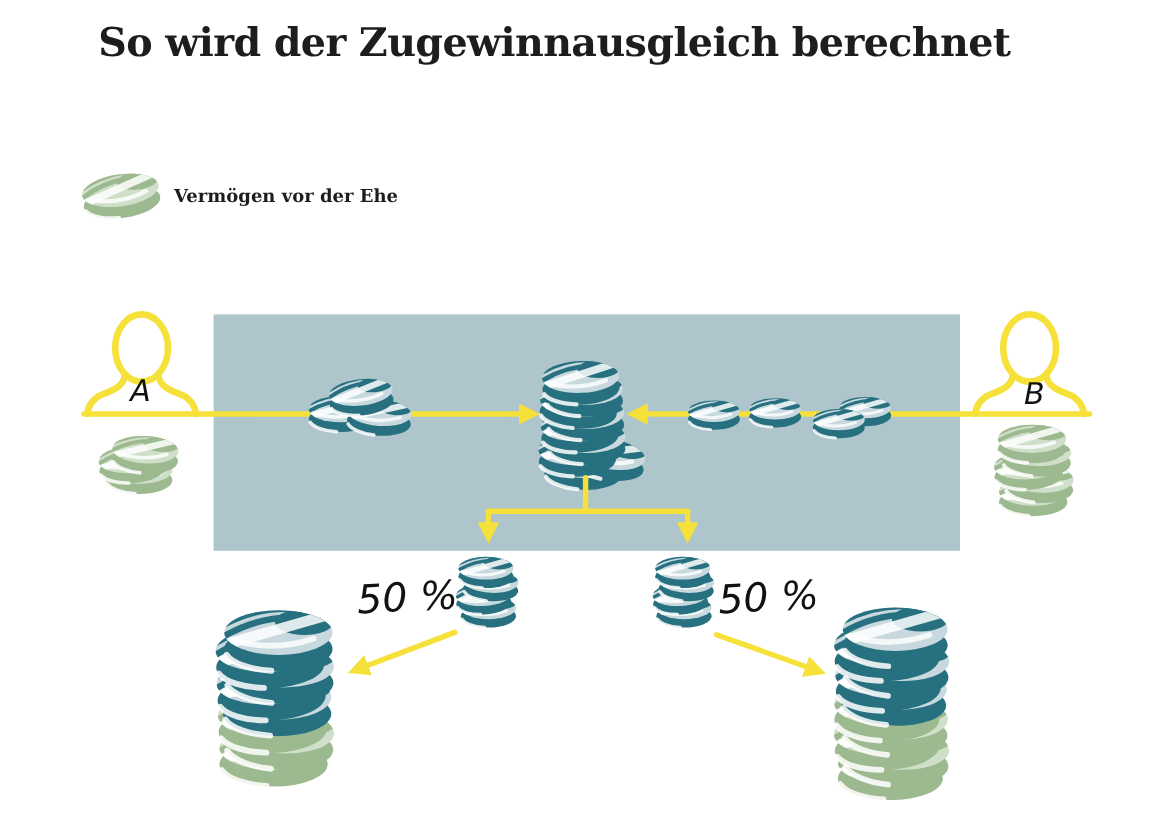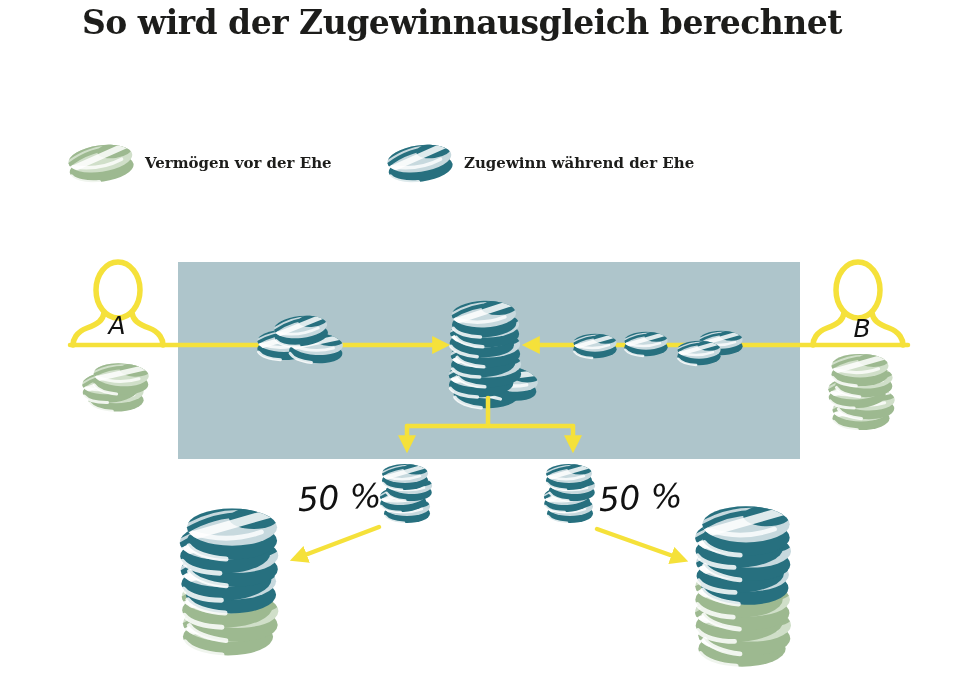--- a/index.html
+++ b/index.html
@@ -3,21 +3,21 @@
 <meta charset="utf-8">
 <style>
   :root{
     --teal:#27707f; --teal-light:#c7d9de;
     --green:#9db990; --green-light:#d0dfc9;
     --panel:#aec5cb; --yellow:#f5e13a; --text:#1d1d1b;
   }
   html,body{margin:0;padding:0;}
   body{width:980px;height:700px;position:relative;background:#ffffff;overflow:hidden;
        font-family:"DejaVu Serif", serif;color:var(--text);}
-  .title{position:absolute;top:3px;left:0;width:924px;text-align:center;margin:0;
+  .title{position:absolute;top:16px;left:0;width:924px;text-align:center;margin:0;
          font-size:33px;font-weight:700;letter-spacing:-0.5px;}
   .legend{position:absolute;top:132px;left:0;width:776px;height:62px;text-decoration:underline;}
   .legend-item{position:absolute;display:flex;align-items:center;height:62px;}
   .legend-item svg{flex:0 0 auto;}
   .legend-label{font-size:15px;font-weight:700;margin-left:9px;white-space:nowrap;}
   .diagram{position:absolute;top:0;left:0;width:980px;height:700px;}
   .hand{font-family:"DejaVu Sans", sans-serif;font-style:italic;fill:#111;}
   .coin-teal{--side:var(--teal);--top:var(--teal-light);}
   .coin-green{--side:var(--green);--top:var(--green-light);}
   .yline{stroke:var(--yellow);stroke-width:4.5;fill:none;stroke-linecap:round;}
@@ -50,26 +50,20 @@
 </svg>
 
 <h1 class="title">So wird der Zugewinnausgleich berechnet</h1>
 
 <div class="legend">
   <div class="legend-item" style="left:66px">
     <svg width="70" height="45" viewBox="-50 -32 100 64">
       <use href="#coin" class="coin-green" transform="rotate(-8)"></use>
     </svg>
     <span class="legend-label">Vermögen vor der Ehe</span>
-  </div>
-  <div class="legend-item" style="left:385px">
-    <svg width="70" height="45" viewBox="-50 -32 100 64">
-      <use href="#coin" class="coin-teal" transform="rotate(-8)"></use>
-    </svg>
-    <span class="legend-label">Zugewinn während der Ehe</span>
   </div>
 </div>
 
 <svg class="diagram" viewBox="0 0 980 700">
 
   <rect x="178" y="262" width="622" height="197" style="fill:var(--panel)"></rect>
 
   <g>
     <path class="yline" d="M70 345 H434" marker-end="url(#arrow)"></path>
   </g>

